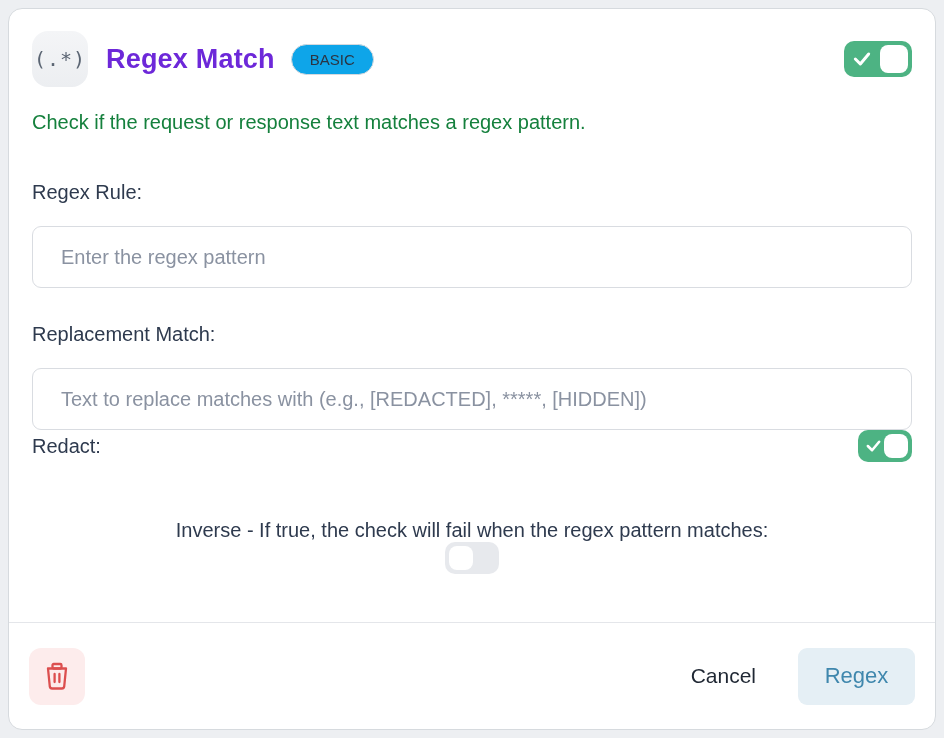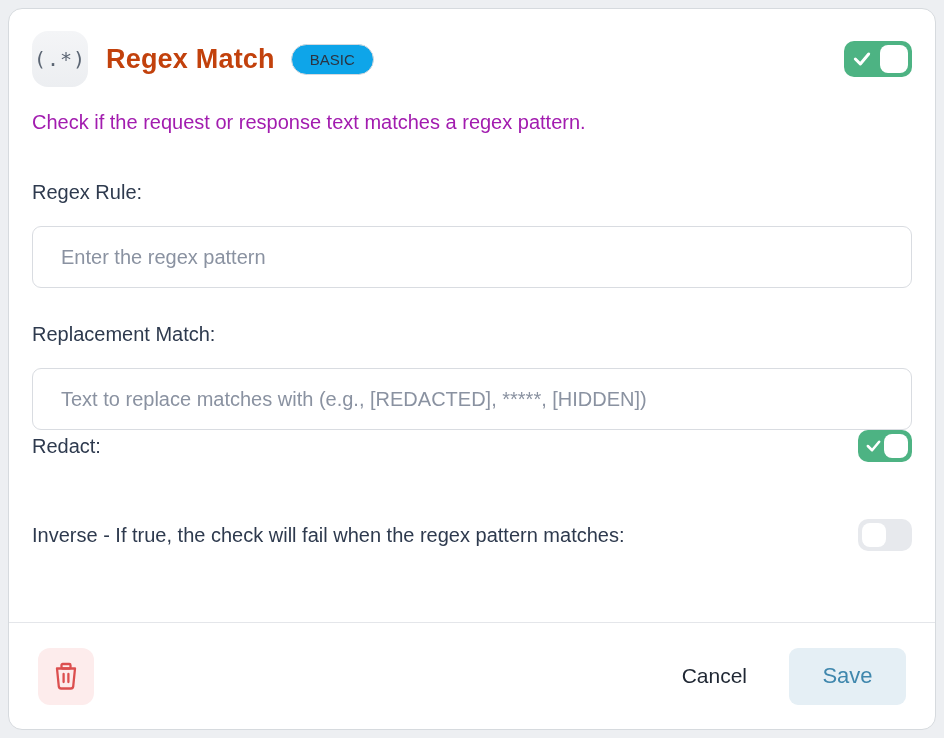--- a/index.html
+++ b/index.html
@@ -39,21 +39,21 @@
     color: #5b6573;
     font-size: 20px;
     font-family: "DejaVu Sans Mono", monospace;
     letter-spacing: 1px;
     flex: 0 0 auto;
   }
   .title {
     margin-left: 18px;
     font-size: 27px;
     font-weight: bold;
-    color: #c2410c;
+    color: #6d28d9;
     letter-spacing: 0.2px;
   }
   .badge {
     margin-left: 16px;
     border: 1px solid #d5d9de;
     border-radius: 999px;
     padding: 6px 18px;
     font-size: 15px;
     color: #2b3442;
     background: #0ea5e9;
@@ -91,21 +91,21 @@
   .toggle.sm { width: 54px; height: 32px; }
   .toggle.sm .knob { width: 24px; height: 24px; }
   .toggle.sm.on .knob { right: 4px; }
   .toggle.sm:not(.on) .knob { left: 4px; }
   .toggle.sm .check { left: 7px; width: 17px; height: 17px; }
 
   
   .description {
     margin-top: 24px;
     font-size: 20px;
-    color: #a21caf;
+    color: #15803d;
   }
 
   
   .field-label {
     font-size: 20px;
     color: #2e3a4e;
   }
   .label-regex { margin-top: 47px; }
   .label-replacement { margin-top: 35px; }
   .text-input {
@@ -122,29 +122,29 @@
     outline: none;
   }
   .text-input::placeholder { color: #8a92a1; opacity: 1; }
 
   .toggle-row {
     display: flex;
     align-items: center;
     justify-content: space-between;
   }
   .row-redact { }
-  .row-inverse { margin-top: 57px; }
+  .row-inverse { margin-top: 57px; flex-direction: column; }
 
   
   .footer {
     border-top: 1px solid #e4e6ea;
     height: 107px;
     display: flex;
     align-items: center;
-    padding: 0 29px;
+    padding: 0 20px;
   }
   .delete-btn {
     width: 56px; height: 57px;
     background: #fdecec;
     border: none;
     border-radius: 12px;
     display: flex;
     align-items: center;
     justify-content: center;
     cursor: pointer;
@@ -224,15 +224,15 @@
     <button class="delete-btn">
       <svg width="28" height="30" viewBox="0 0 28 30" fill="none">
         <rect x="9.5" y="3" width="9" height="4.5" rx="1.2" stroke="#dc4f4f" stroke-width="2.3"></rect>
         <path d="M5 7.5 H23 L21.2 25.5 A2.4 2.4 0 0 1 18.8 27.5 H9.2 A2.4 2.4 0 0 1 6.8 25.5 Z" stroke="#dc4f4f" stroke-width="2.3" stroke-linejoin="round"></path>
         <line x1="11.6" y1="13" x2="11.6" y2="21" stroke="#dc4f4f" stroke-width="2.3" stroke-linecap="round"></line>
         <line x1="16.4" y1="13" x2="16.4" y2="21" stroke="#dc4f4f" stroke-width="2.3" stroke-linecap="round"></line>
       </svg>
     </button>
     <div class="footer-spacer"></div>
     <button class="cancel-btn">Cancel</button>
-    <button class="save-btn">Save</button>
+    <button class="save-btn">Regex</button>
   </div>
 </div>
 
 </body></html>

